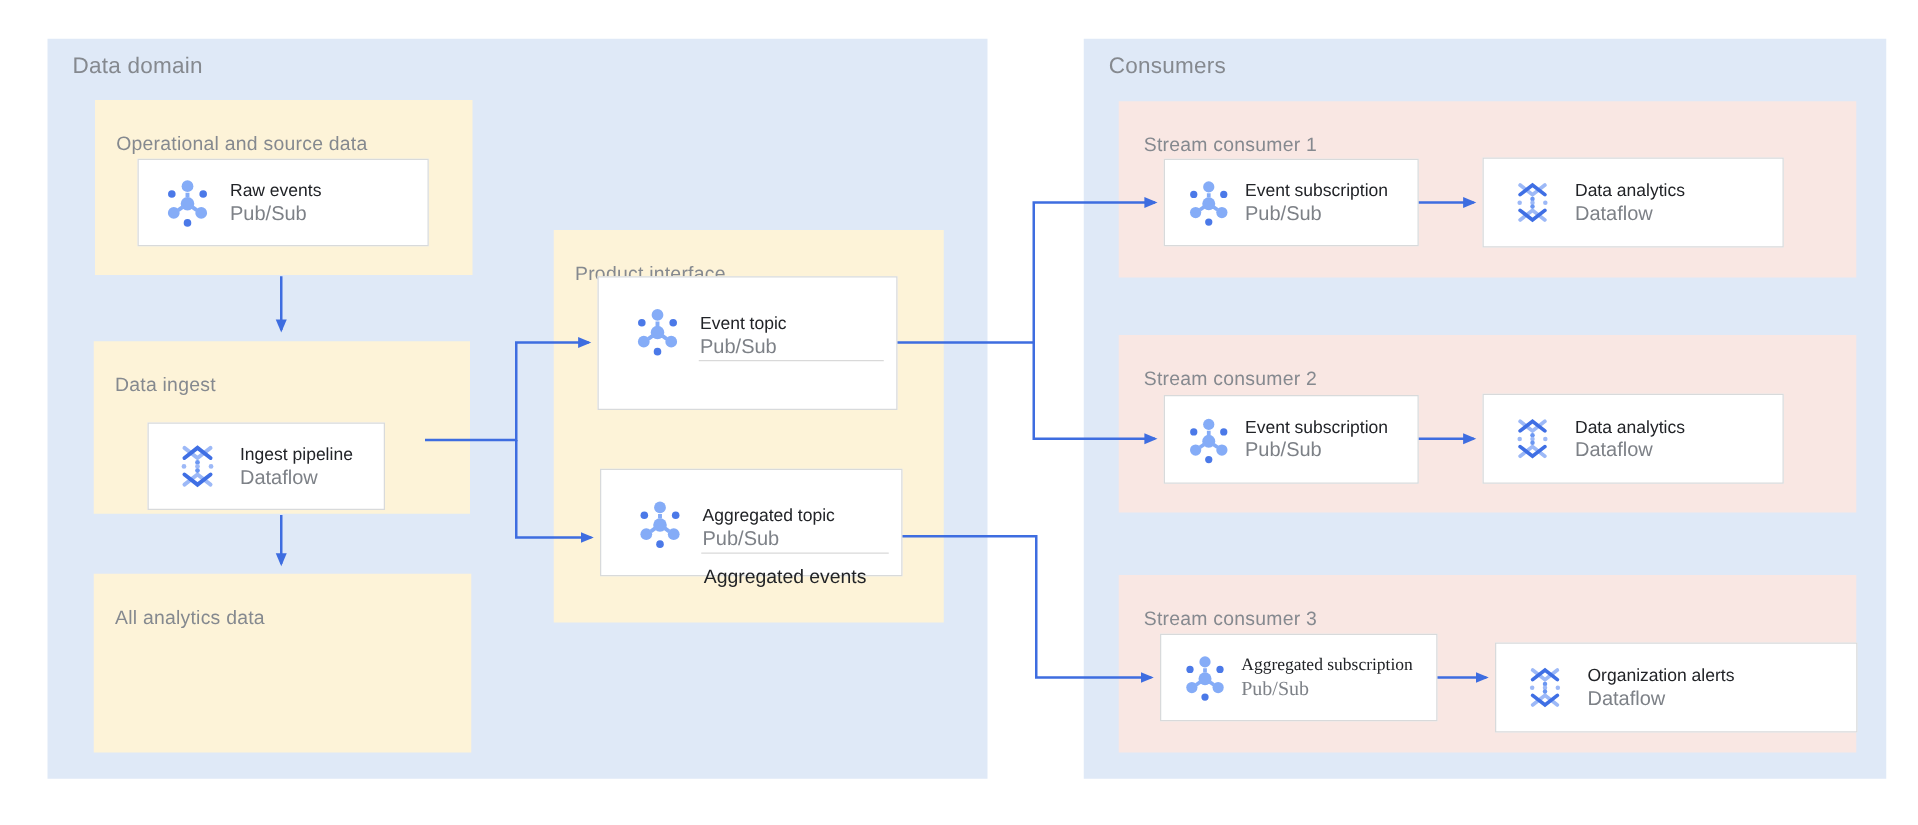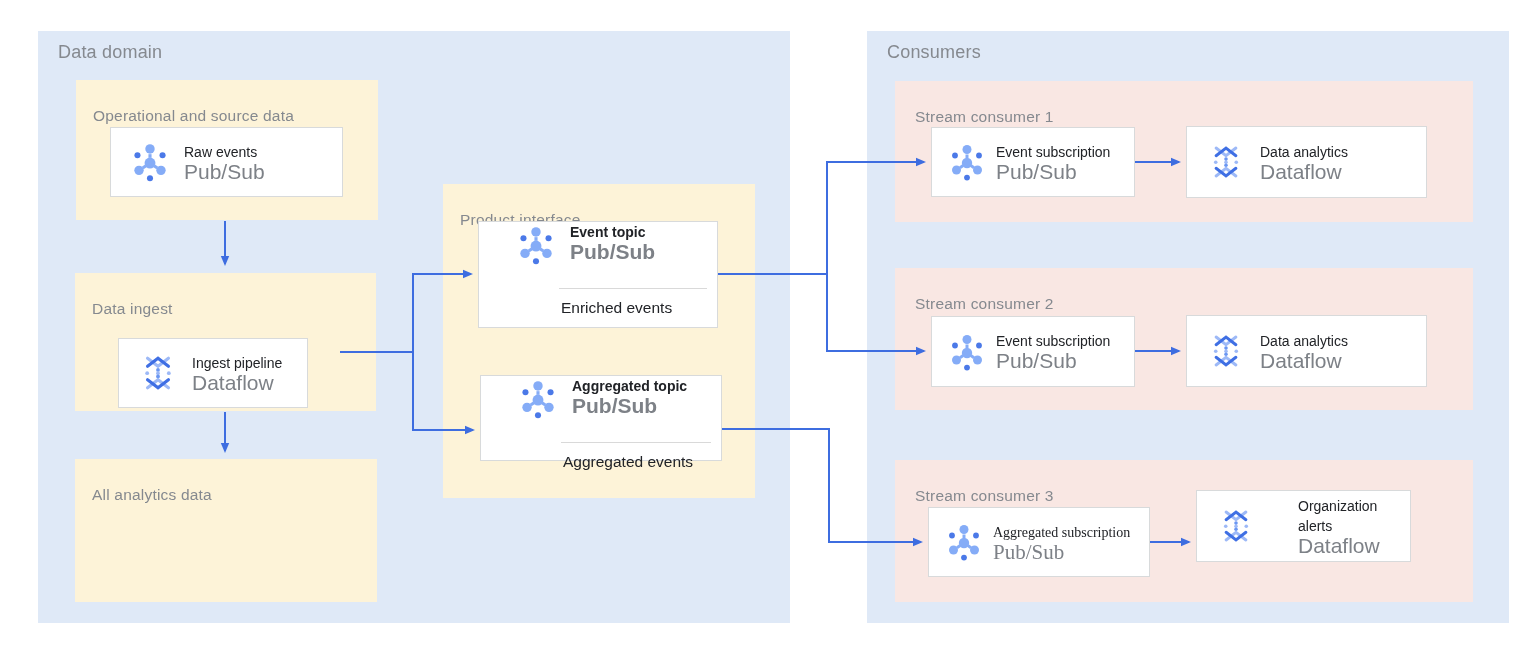--- a/index.html
+++ b/index.html
@@ -3,36 +3,36 @@
 <meta charset="utf-8">
 <style>
   html,body{margin:0;padding:0;background:#fff;}
   body{font-family:"Liberation Sans","DejaVu Sans",sans-serif;-webkit-font-smoothing:antialiased;}
   .stage{position:relative;width:1534px;height:660px;background:var(--canvas,#ffffff);overflow:hidden;}
 
   .container{position:absolute;background:var(--domain-bg,#dfe9f7);}
   .container-title{position:absolute;left:20px;top:11px;font-size:18px;letter-spacing:.2px;color:var(--title-gray,#85898f);}
 
   .zone{position:absolute;background:var(--zone-bg,#fdf3d8);}
-  .row{position:absolute;background:var(--consumer-bg,#f9e7e3);}
+  .row{position:absolute;background:var(--consumer-bg,#f9e7e3);padding-left:12px;}
   .zone-title,.row-title{position:absolute;left:17px;top:10px;font-size:15.5px;letter-spacing:.2px;color:var(--title-gray,#8b9096);white-space:nowrap;margin-top:17px;}
   .row-title{left:20px;}
 
   .card{position:absolute;background:var(--card-bg,#fff);border:1px solid var(--card-border,#d8dadb);box-sizing:border-box;display:flex;align-items:center;padding-left:15px;}
   .card.tight{padding-left:12px;}
   .icbox{flex:none;width:48px;display:flex;justify-content:center;align-items:center;}
   .card.tight .icbox{width:46px;}
   .txt{margin-left:10px;min-width:0;}
   .card.tight .txt{margin-left:6px;}
   .card-title{font-size:14px;line-height:20px;color:var(--text-dark,#212327);}
-  .card-sub{font-size:21px;line-height:20px;color:var(--text-gray,#7d8187);}
+  .card-sub{font-size:16px;line-height:20px;color:var(--text-gray,#7d8187);}
   .card.tight .card-title{line-height:19px;}
 
   .card.topic{display:block;padding:0;}
-  .topic-main{height:66px;display:flex;align-items:flex-start;padding-left:33px;font-weight:bold;}
+  .topic-main{height:66px;display:flex;align-items:flex-end;padding-left:23px;}
   .topic-divider{margin:0 10px 0 80px;border-top:1px solid #d9d9d9;height:0;}
   .topic-label{padding:10px 0 0 82px;font-size:15.5px;color:var(--text-dark,#212327);}
 
   .ic{display:block;}
   .arrows{position:absolute;left:0;top:0;pointer-events:none;}
   .arrows path.ln{stroke:var(--arrow,#3e6de0);stroke-width:2;fill:none;}
   .arrows marker path{fill:var(--arrow,#3e6de0);}
 </style>
 </head>
 <body>
@@ -120,21 +120,20 @@
               <svg class="ic" width="46" height="46">
                 <use href="#pubsub"></use>
               </svg>
             </span>
           <span class="txt">
             <div class="card-title">Event topic</div>
             <div class="card-sub">Pub/Sub</div>
           </span>
         </div>
         <div class="topic-divider"></div>
-        <div class="topic-label">Enriched events</div>
       </div>
 
       <div class="card topic" style="left:37px;top:191px;width:242px;height:86px;">
         <div class="topic-main">
           <span class="icbox">
               <svg class="ic" width="46" height="46">
                 <use href="#pubsub"></use>
               </svg>
             </span>
           <span class="txt">
@@ -209,21 +208,21 @@
         <span class="icbox">
             <svg class="ic" width="44" height="44">
               <use href="#pubsub"></use>
             </svg>
           </span>
         <span class="txt">
           <div class="card-title">Aggregated subscription</div>
           <div class="card-sub">Pub/Sub</div>
         </span>
       </div>
-      <div class="card" style="left:301px;top:30px;width:215px;height:72px;gap:28px;">
+      <div class="card" style="left:301px;top:54px;width:290px;height:72px;">
         <span class="icbox">
             <svg class="ic" width="36" height="44">
               <use href="#dataflow"></use>
             </svg>
           </span>
         <span class="txt">
           <div class="card-title">Organization alerts</div>
           <div class="card-sub">Dataflow</div>
         </span>
       </div>

